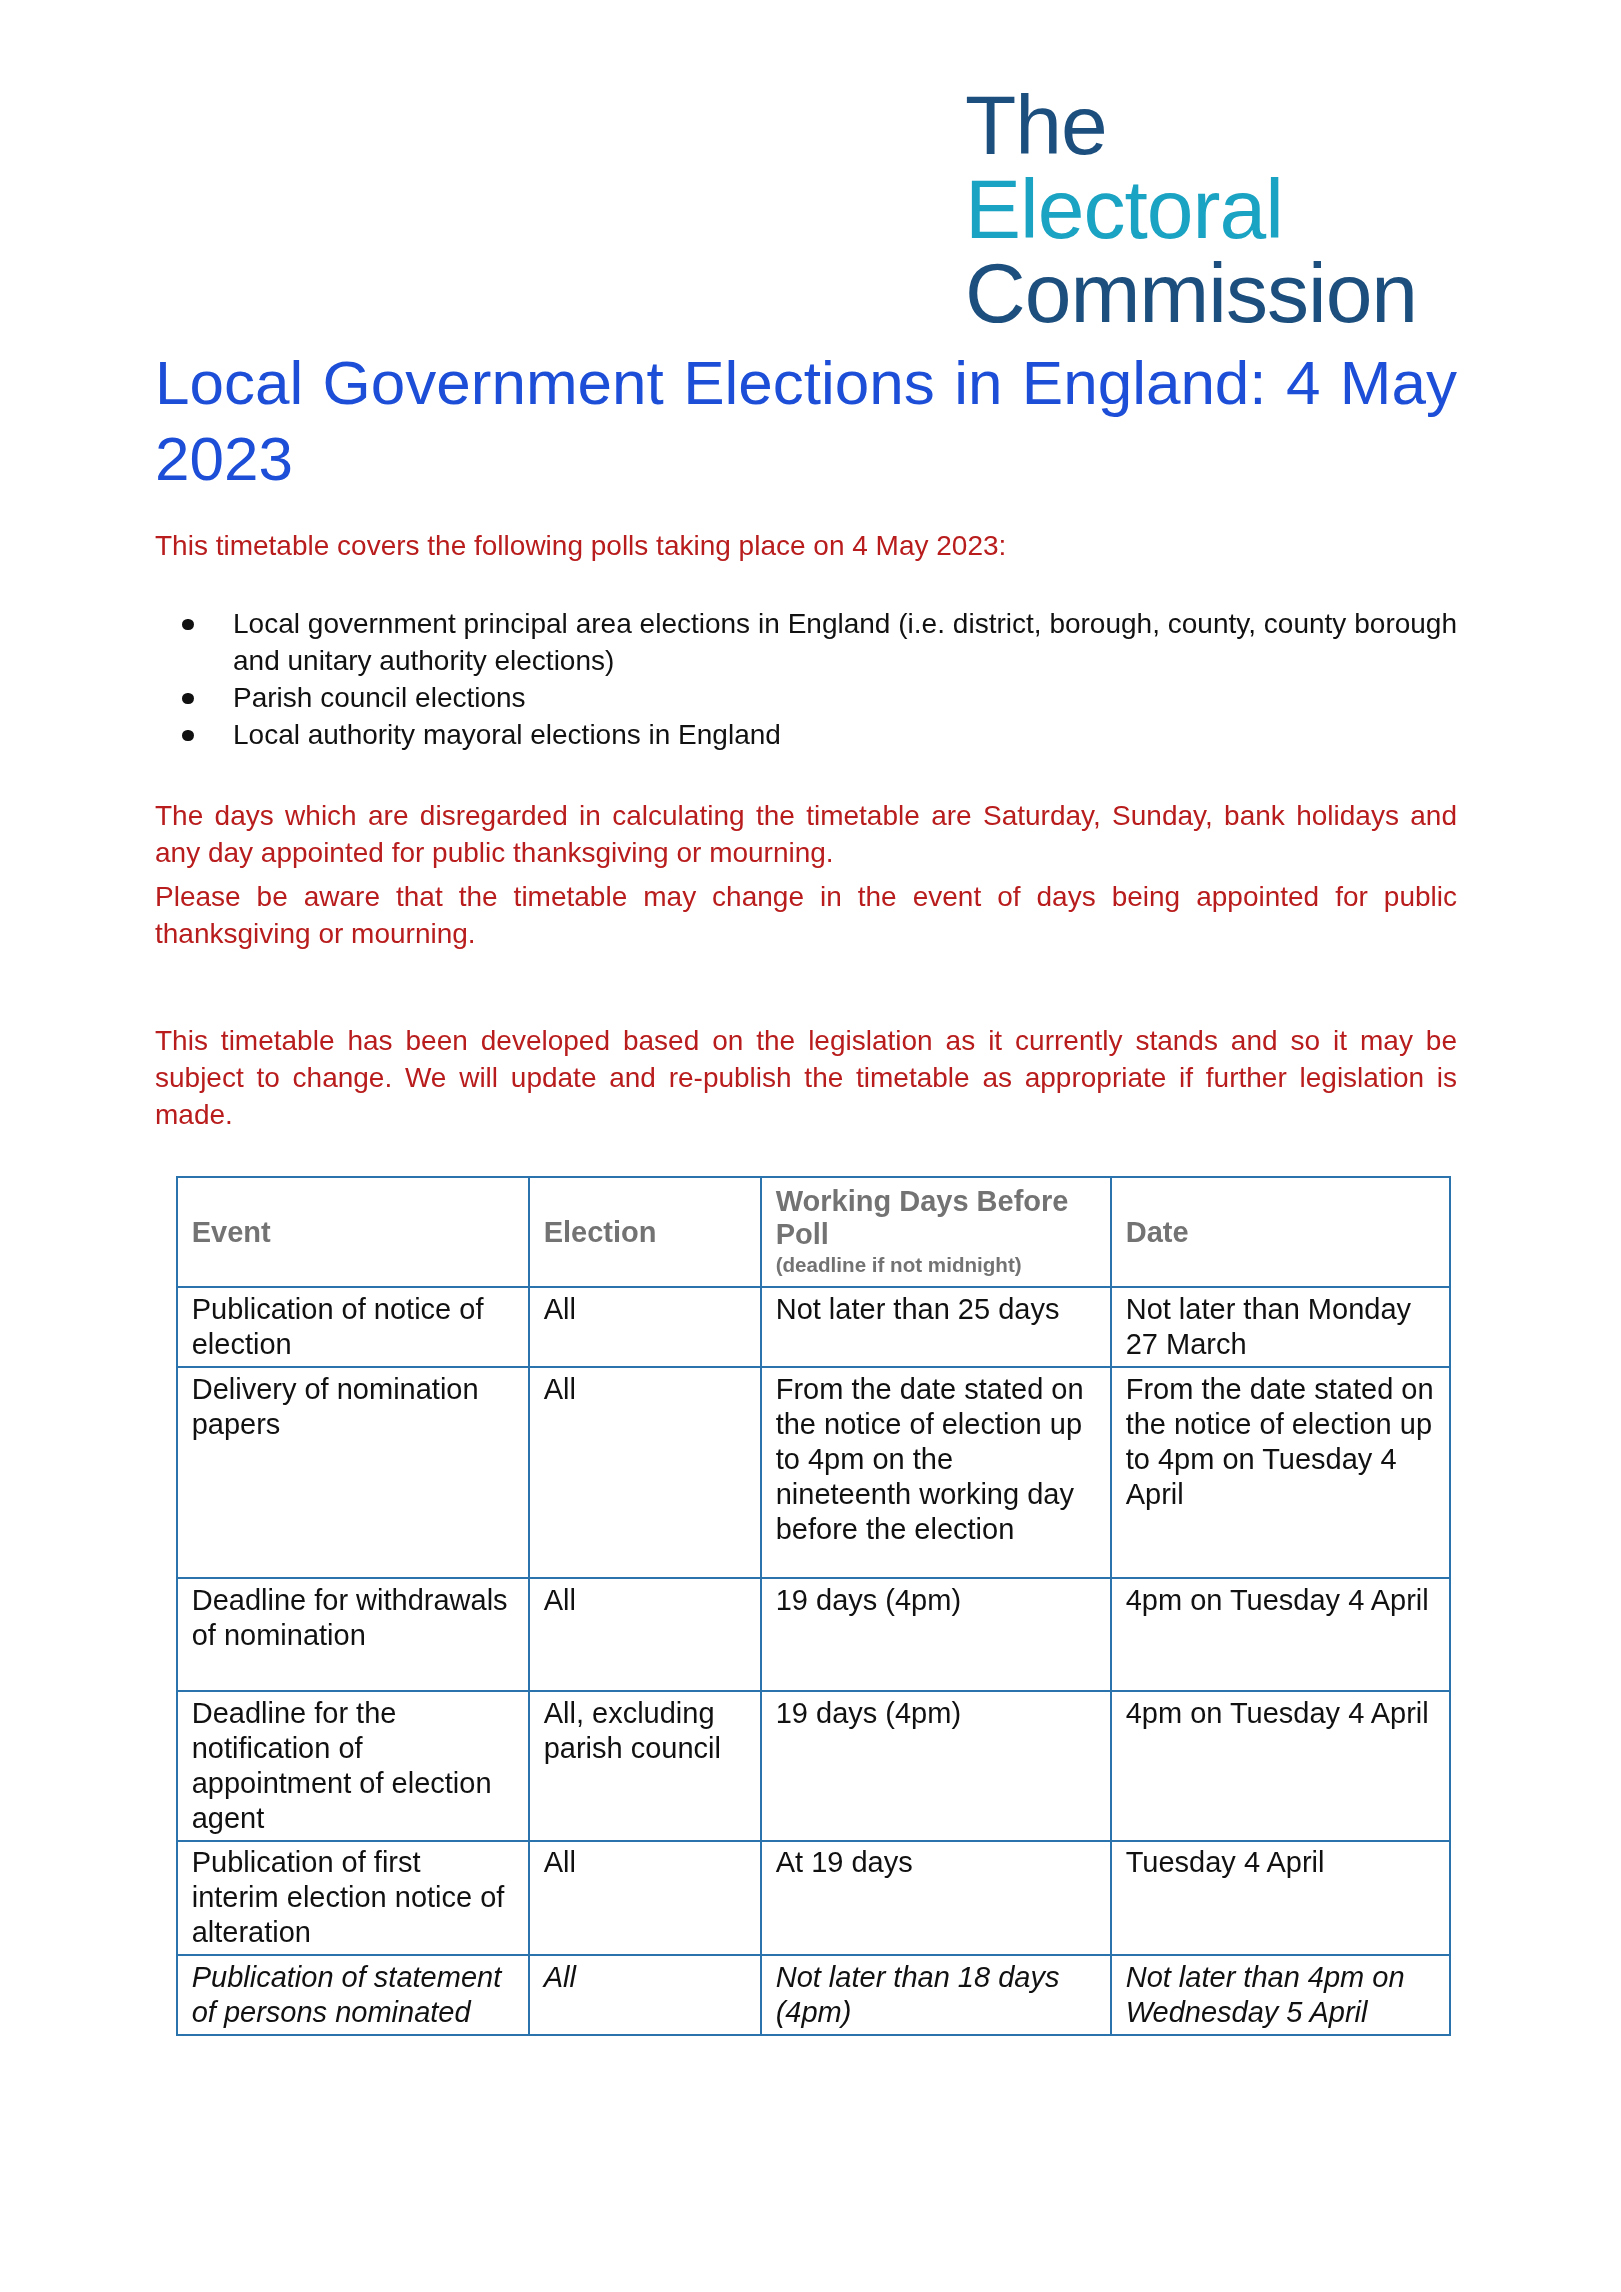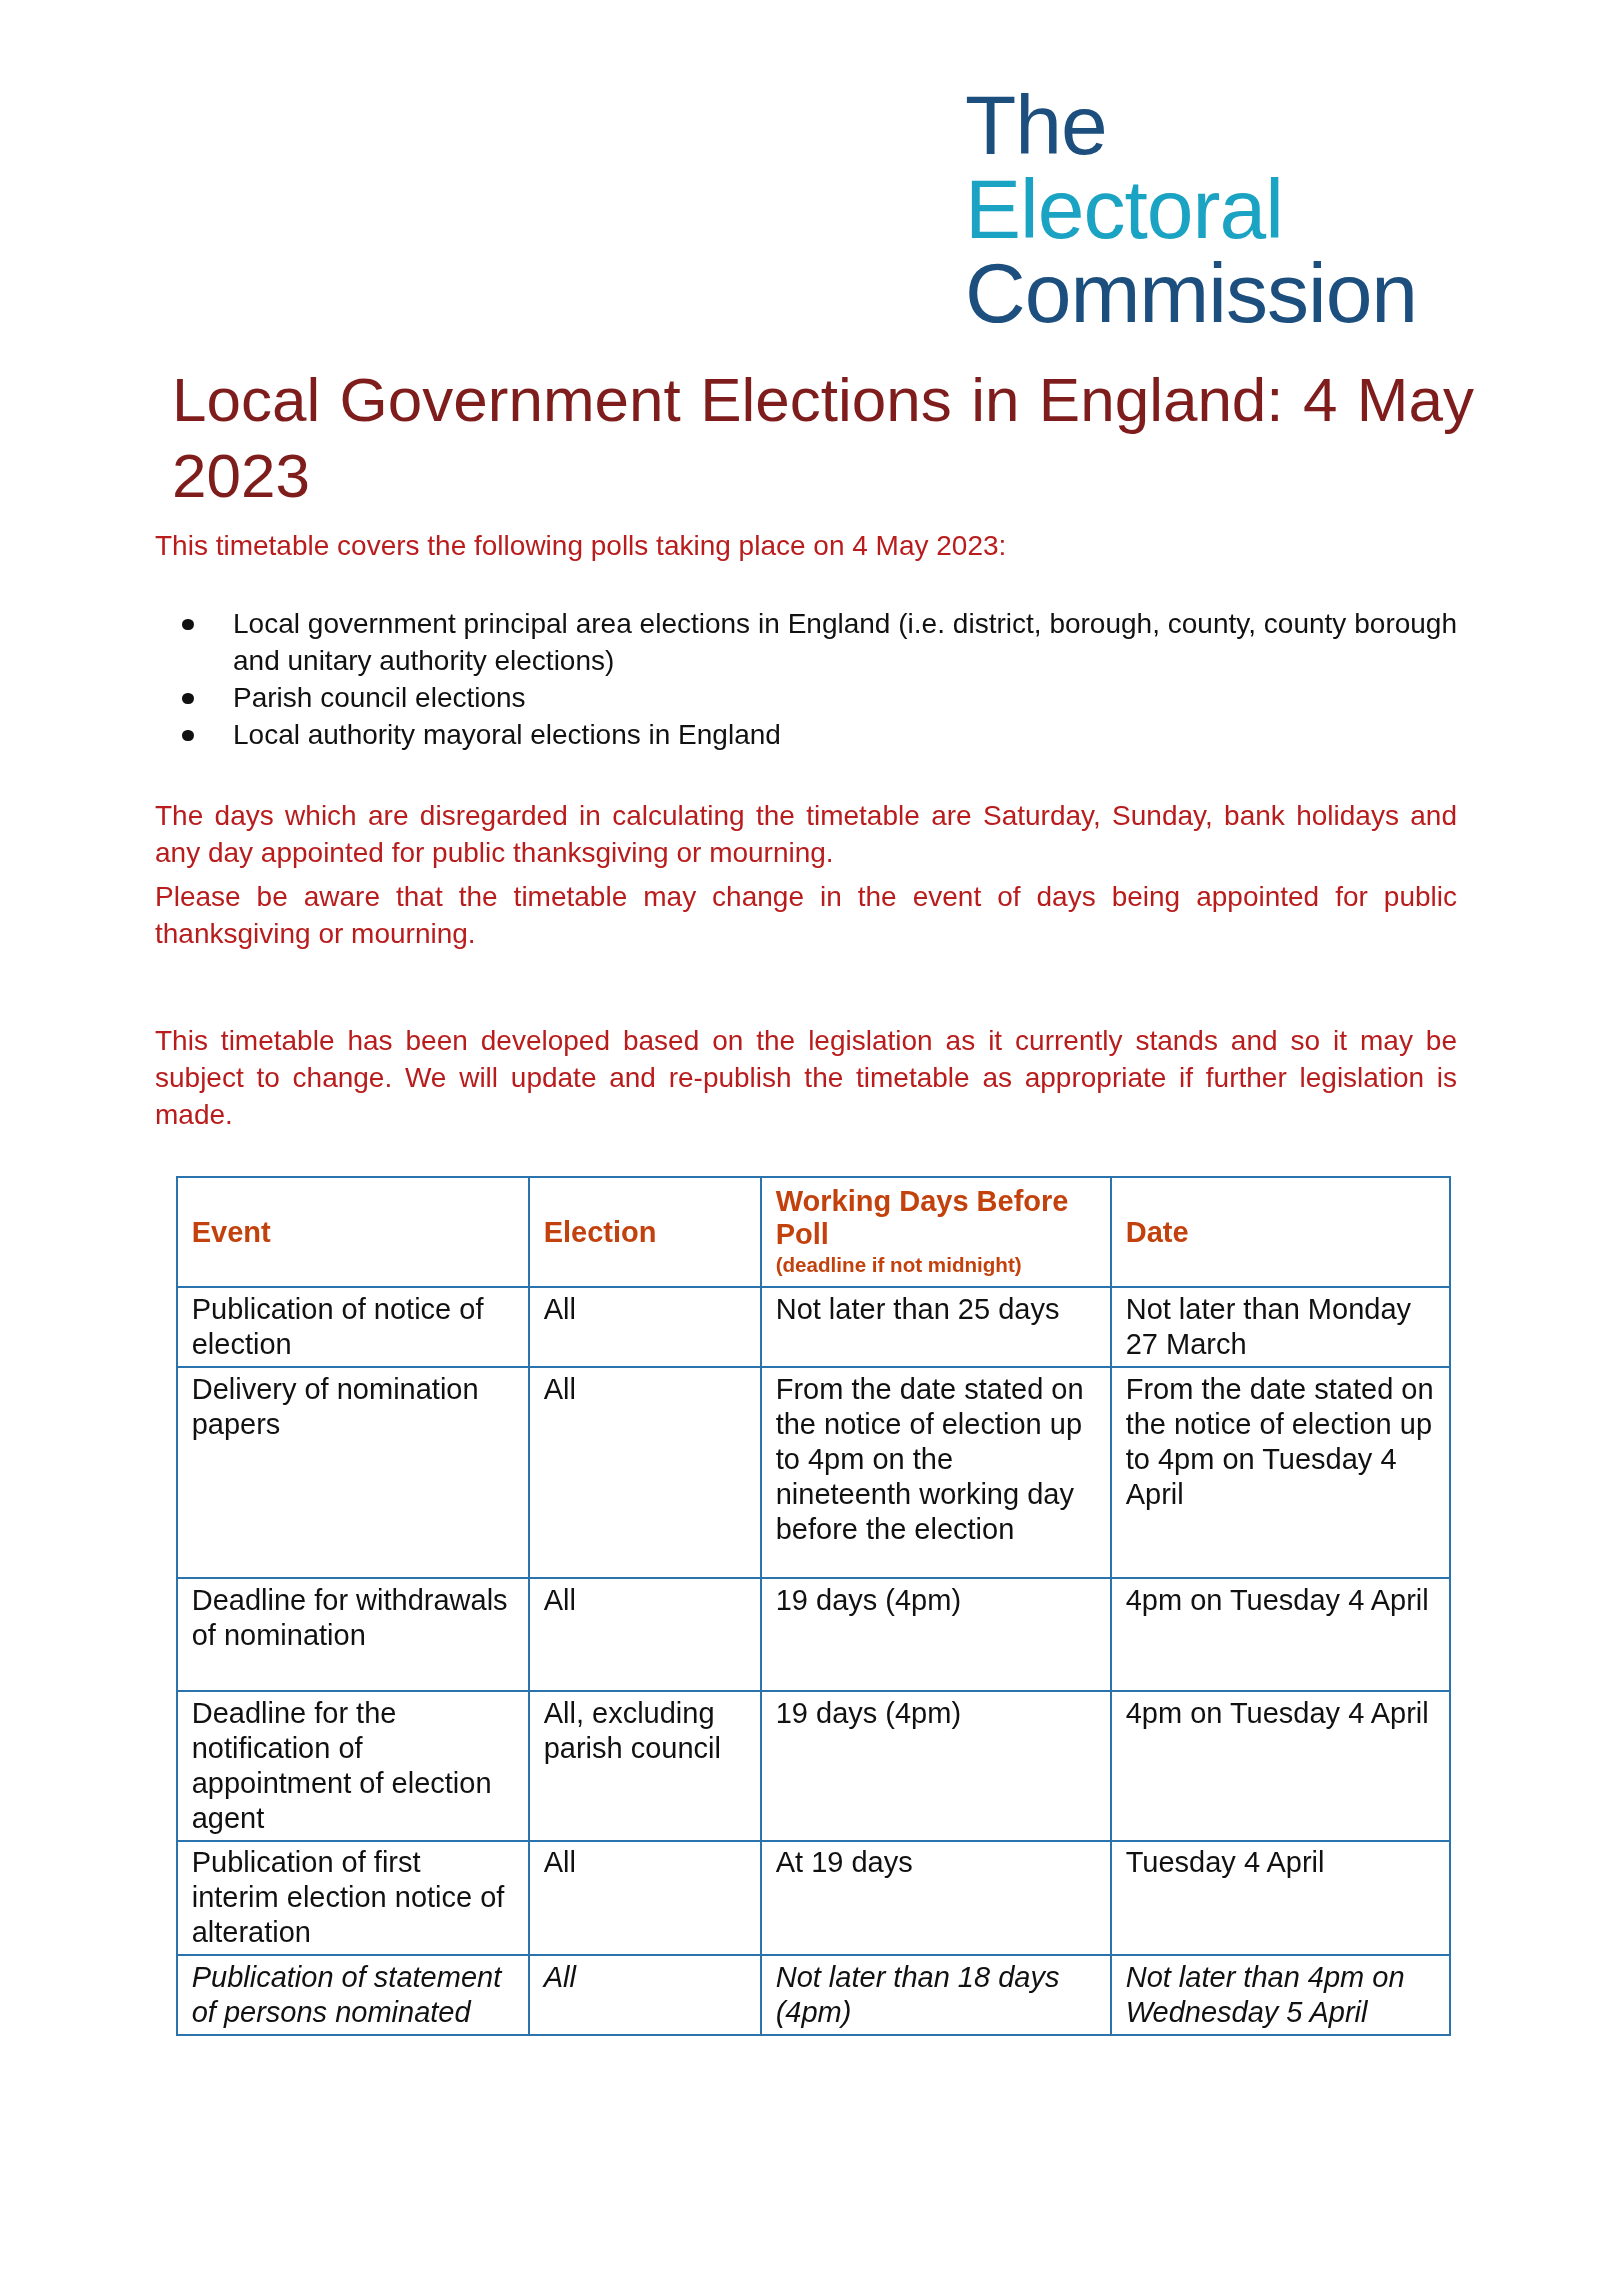--- a/index.html
+++ b/index.html
@@ -4,33 +4,33 @@
 <style>
   html, body { margin: 0; padding: 0; background: #ffffff; }
   body { width: 1621px; height: 2293px; position: relative; overflow: hidden;
          font-family: "Liberation Sans", sans-serif; color: #111111; }
   .logo { position: absolute; left: 965px; top: 39px; font-family: "Liberation Sans", sans-serif;
           font-size: 84px; line-height: 84px; letter-spacing: -1px; }
   .logo div { white-space: nowrap; }
   .logo .l1 { color: #1d4f7e; margin-top: 44px; }
   .logo .l2 { color: #1aa3c2; }
   .logo .l3 { color: #1d4f7e; }
-  .title { position: absolute; left: 155px; top: 345px; width: 1302px; margin: 17px;
-           font-size: 62px; line-height: 76px; font-weight: normal; color: #7f1d1d;
+  .title { position: absolute; left: 155px; top: 345px; width: 1302px; margin: 0;
+           font-size: 62px; line-height: 76px; font-weight: normal; color: #1d4ed8;
            text-align: justify; text-align-last: left; }
   .para { position: absolute; left: 155px; width: 1302px; margin: 0; font-size: 28px;
           line-height: 37px; text-align: justify; color: #b91c1c; }
   .bullets { position: absolute; left: 155px; top: 605px; width: 1302px; margin: 0; padding: 0; list-style: none; }
   .bullets li { position: relative; padding-left: 78px; font-size: 28px; line-height: 37px; text-align: justify; }
   .bullets li .dot { position: absolute; left: 27.4px; top: 13.7px; width: 11.8px; height: 11.8px; border-radius: 50%; background: #111; }
   table.tt { position: absolute; left: 176px; top: 1176px; width: 1273px; border-collapse: collapse;
              table-layout: fixed; border: 2.9px solid #2b73ad; }
   table.tt th, table.tt td { border: 2px solid #2b73ad; vertical-align: top; padding: 3.9px 13.7px 3.9px 13.7px;
              font-size: 29px; line-height: 35px; text-align: left; font-weight: normal; }
-  table.tt thead th { vertical-align: middle; color: #c2410c; font-weight: bold; font-size: 29px; line-height: 33px; border-radius: 27px; }
+  table.tt thead th { vertical-align: middle; color: #737373; font-weight: bold; font-size: 29px; line-height: 33px; border-radius: 27px; }
   table.tt thead th .sub { display: block; font-size: 20.6px; line-height: 27.4px; font-weight: bold; }
   table.tt tbody tr { border-top: 2.9px solid #2b73ad; }
   col.c1 { width: 352px; } col.c2 { width: 232px; } col.c3 { width: 350px; } col.c4 { width: 339px; }
   tr.h0 { height: 110px; } tr.r1 { height: 78px; } tr.r2 { height: 211px; } tr.r3 { height: 113px; }
   tr.r4 { height: 149px; } tr.r5 { height: 113px; border-radius: 31px; } tr.r6 { height: 74px; font-style: italic; }
 </style>
 </head>
 <body>
 
 <div class="logo">

